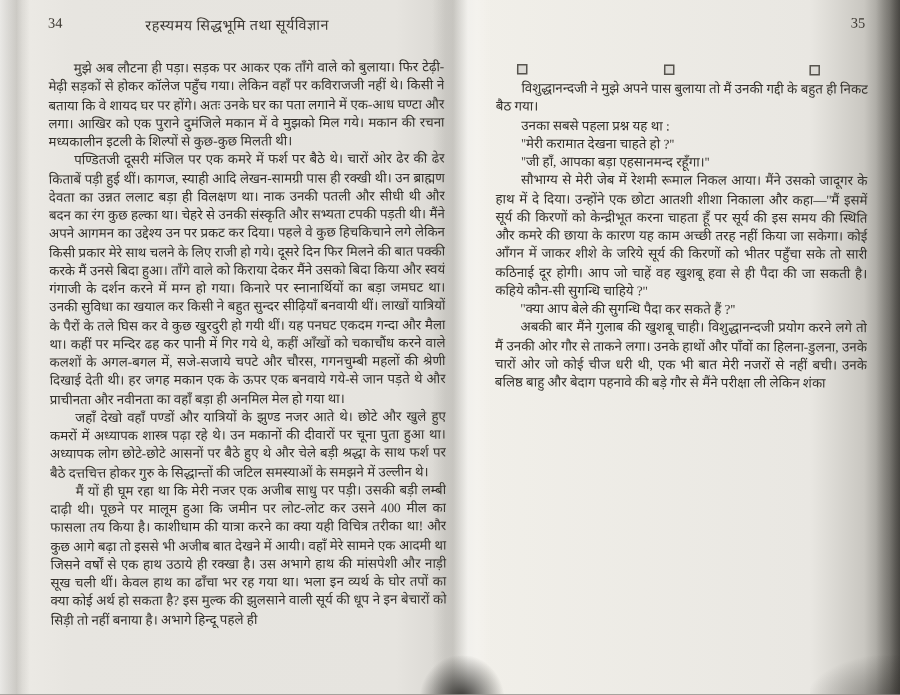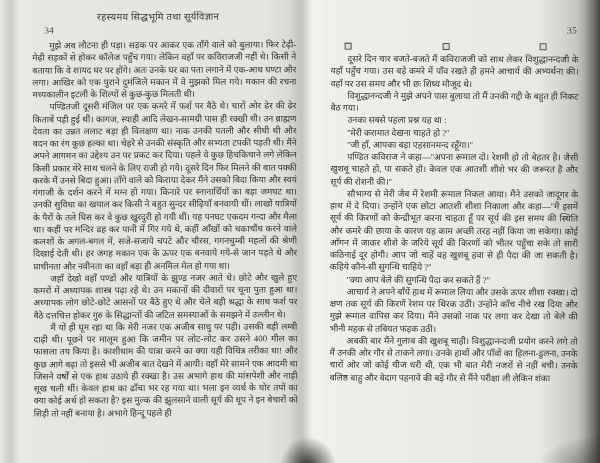--- a/index.html
+++ b/index.html
@@ -14,21 +14,21 @@
       #d8d6d1 0%, #eceae5 2.5%, #e7e5e0 8%,
       #e6e4df 44%, #d9d7d2 49.5%, #f1efe9 53%,
       #e9e7e2 90%, #c9c7c1 96%, #8e8c86 99%, #6f6d68 100%);
     color:#35312c;
   }
   .page{position:absolute;top:0;height:463px;}
   .page-left{left:16px;width:286px;transform:rotate(-0.25deg);}
   .page-right{left:318px;width:268px;transform:rotate(0.2deg);}
   .phead{position:relative;height:24px;margin-top:9px;font-size:9.6px;color:#3d3933;}
   .phead .ptitle{display:block;text-align:center;padding-top:1px;letter-spacing:0.3px;}
-  .phead .pnum{position:absolute;top:15px;margin-left:12px;}
+  .phead .pnum{position:absolute;top:1px;}
   .page-left .pnum{left:17px;}
   .page-right .pnum{right:10px;font-family:Liberation Serif, serif;}
   .pbody{
     font-size:8.9px;line-height:12.25px;text-align:justify;
     color:#33302b;overflow:hidden;
   }
   .page-left .pbody{margin:6px 5px 0 17px;height:418px;}
   .page-right .pbody{margin:6px 8px 0 12px;height:418px;}
   .para{margin:0;}
   .indent{text-indent:17px;}
@@ -73,29 +73,26 @@
   <div class="page page-right">
     <div class="phead">
       <span class="pnum">35</span>
     </div>
     <div class="pbody">
       <div class="divider">
         <span class="sq"></span>
         <span class="sq"></span>
         <span class="sq"></span>
       </div>
-      <p class="para indent">दूसरे दिन चार बजते-बजते मैं कविराजजी को साथ लेकर विशुद्धानन्दजी के यहाँ पहुँच गया। उस बड़े कमरे में पाँव रखते ही हमने आचार्य की अभ्यर्थना की। वहाँ पर उस समय और भी छः शिष्य मौजूद थे।</p>
       <p class="para indent">विशुद्धानन्दजी ने मुझे अपने पास बुलाया तो मैं उनकी गद्दी के बहुत ही निकट बैठ गया।</p>
       <p class="para indent">उनका सबसे पहला प्रश्न यह था :</p>
       <p class="para indent">''मेरी करामात देखना चाहते हो ?''</p>
       <p class="para indent">''जी हाँ, आपका बड़ा एहसानमन्द रहूँगा।''</p>
-      <p class="para indent">पण्डित कविराज ने कहा—''अपना रूमाल दो। रेशमी हो तो बेहतर है। जैसी खुशबू चाहते हो, पा सकते हो। केवल एक आतशी शीशे भर की जरूरत है और सूर्य की रोशनी की।''</p>
       <p class="para indent">सौभाग्य से मेरी जेब में रेशमी रूमाल निकल आया। मैंने उसको जादूगर के हाथ में दे दिया। उन्होंने एक छोटा आतशी शीशा निकाला और कहा—''मैं इसमें सूर्य की किरणों को केन्द्रीभूत करना चाहता हूँ पर सूर्य की इस समय की स्थिति और कमरे की छाया के कारण यह काम अच्छी तरह नहीं किया जा सकेगा। कोई आँगन में जाकर शीशे के जरिये सूर्य की किरणों को भीतर पहुँचा सके तो सारी कठिनाई दूर होगी। आप जो चाहें वह खुशबू हवा से ही पैदा की जा सकती है। कहिये कौन-सी सुगन्धि चाहिये ?''</p>
       <p class="para indent">''क्या आप बेले की सुगन्धि पैदा कर सकते हैं ?''</p>
-      <p class="para indent">आचार्य ने अपने बाँयें हाथ में रूमाल लिया और उसके ऊपर शीशा रक्खा। दो क्षण तक सूर्य की किरणें रेशम पर थिरक उठीं। उन्होंने काँच नीचे रख दिया और मुझे रूमाल वापिस कर दिया। मैंने उसको नाक पर लगा कर देखा तो बेले की भीनी महक से तबियत फड़क उठी।</p>
       <p class="para indent">अबकी बार मैंने गुलाब की खुशबू चाही। विशुद्धानन्दजी प्रयोग करने लगे तो मैं उनकी ओर गौर से ताकने लगा। उनके हाथों और पाँवों का हिलना-डुलना, उनके चारों ओर जो कोई चीज धरी थी, एक भी बात मेरी नजरों से नहीं बची। उनके बलिष्ठ बाहु और बेदाग पहनावे की बड़े गौर से मैंने परीक्षा ली लेकिन शंका</p>
     </div>
   </div>
 
   <div class="shade edge-left"></div>
   <div class="shade gutter-shadow"></div>
   <div class="shade gutter-bottom"></div>
   <div class="shade edge-right"></div>
   <div class="shade corner-br"></div>
 

